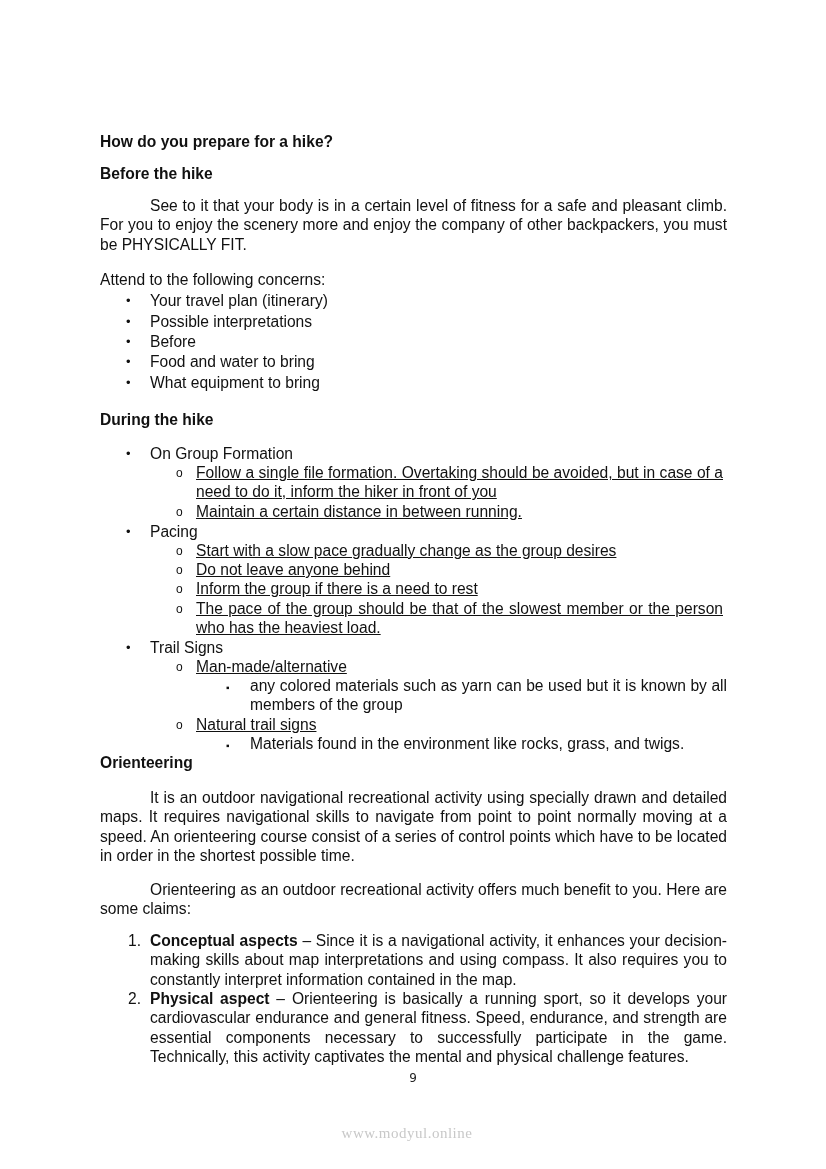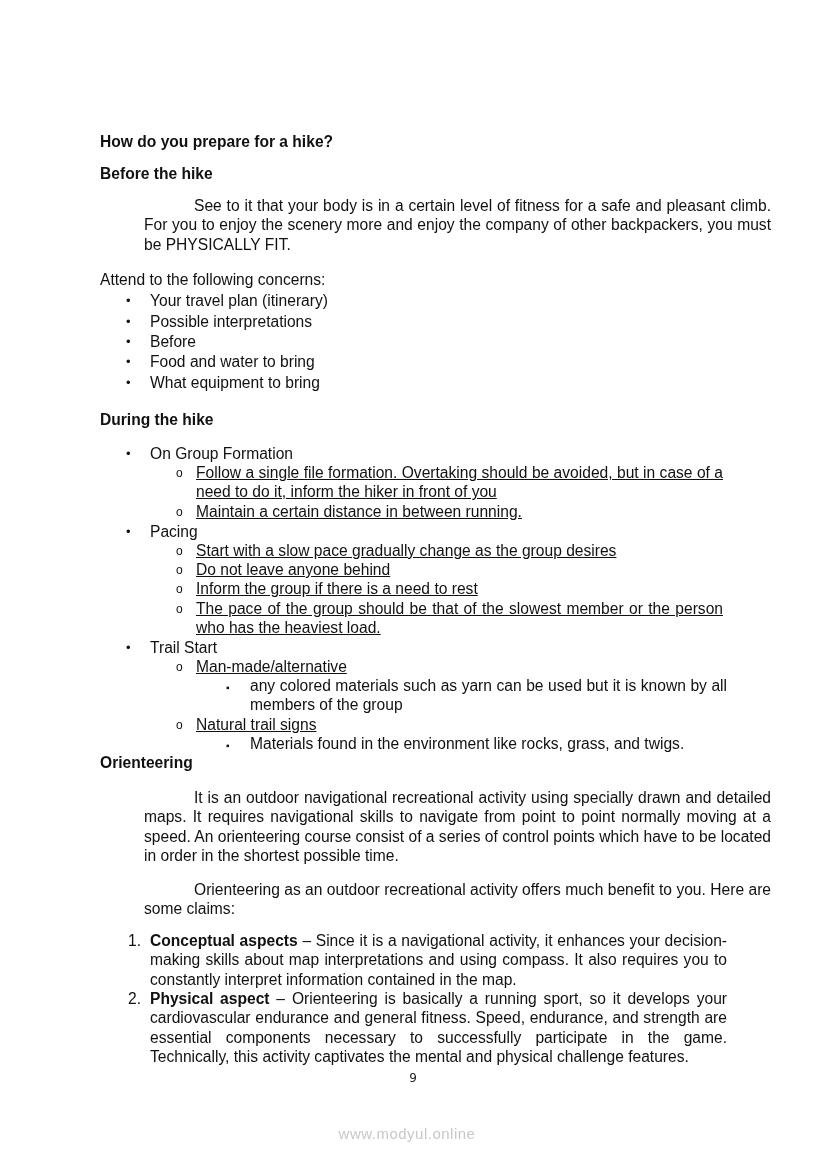--- a/index.html
+++ b/index.html
@@ -1,35 +1,35 @@
 <!DOCTYPE html>
 <html><head>
 <meta charset="utf-8">
 <style>
   html, body { margin: 0; padding: 0; background: #ffffff; }
   body { width: 826px; height: 1169px; position: relative; overflow: hidden;
          font-family: "Liberation Sans", sans-serif; color: #111; }
   .page { position: absolute; left: 100px; top: 0; width: 627px; font-size: 15.6px; line-height: 19.4px; }
   .h { position: absolute; left: 0; font-weight: bold; font-size: 15.6px; text-align: right; }
-  .p { position: absolute; left: 0; width: 627px; text-align: justify; text-align-last: left; margin-left: 44px; }
+  .p { position: absolute; left: 0; width: 627px; text-align: justify; text-align-last: left; }
   .indent { text-indent: 50px; }
   .line { position: absolute; white-space: nowrap; }
   .bullet { position: absolute; }
   .b1 { left: 26px; font-size: 13px; }
   .t1 { left: 50px; }
   .b2 { left: 76px; font-size: 12px; }
   .t2 { left: 96px; width: 527px; text-align: justify; text-align-last: left; text-decoration: underline; }
   .b3 { left: 126px; font-size: 10px; }
   .t3 { left: 150px; width: 477px; text-align: justify; text-align-last: left; }
   .num { position: absolute; left: 28px; }
   .numtext { position: absolute; left: 50px; width: 577px; text-align: justify; text-align-last: left; }
   .pagenum { position: absolute; left: 0; width: 826px; top: 1071px; text-align: center;
              font-family: "DejaVu Sans", sans-serif; font-size: 12px; color: #222; }
   .watermark { position: absolute; left: 0; width: 814px; top: 1125px; text-align: center;
-               font-family: Liberation Sans, sans-serif; font-size: 15px; color: #c8c8c8; letter-spacing: 0.5px; }
+               font-family: Liberation Serif, serif; font-size: 15px; color: #c8c8c8; letter-spacing: 0.5px; }
   b { font-weight: bold; }
 </style>
 </head>
 <body>
 
 <div class="page">
   <div class="h" style="top:132px">How do you prepare for a hike?</div>
   <div class="h" style="top:164px">Before the hike</div>
   <div class="p indent" style="top:196px">See to it that your body is in a certain level of fitness for a safe and pleasant climb. For you to enjoy the scenery more and enjoy the company of other backpackers, you must be PHYSICALLY FIT.</div>
 
@@ -62,21 +62,21 @@
     <span class="bullet b2" style="top:542px">o</span>
     <span class="line t2" style="top:541px">Start with a slow pace gradually change as the group desires</span>
     <span class="bullet b2" style="top:561px">o</span>
     <span class="line t2" style="top:560px">Do not leave anyone behind</span>
     <span class="bullet b2" style="top:580px">o</span>
     <span class="line t2" style="top:579px">Inform the group if there is a need to rest</span>
     <span class="bullet b2" style="top:600px">o</span>
     <span class="line t2" style="top:599px; white-space:normal">The pace of the group should be that of the slowest member or the person who has the heaviest load.</span>
 
     <span class="bullet b1" style="top:638px">•</span>
-    <span class="line t1" style="top:638px">Trail Start</span>
+    <span class="line t1" style="top:638px">Trail Signs</span>
     <span class="bullet b2" style="top:658px">o</span>
     <span class="line t2" style="top:657px">Man-made/alternative</span>
     <span class="bullet b3" style="top:678px">▪</span>
     <span class="line t3" style="top:676px; white-space:normal">any colored materials such as yarn can be used but it is known by all members of the group</span>
     <span class="bullet b2" style="top:716px">o</span>
     <span class="line t2" style="top:715px">Natural trail signs</span>
     <span class="bullet b3" style="top:736px">▪</span>
     <span class="line t3" style="top:734px">Materials found in the environment like rocks, grass, and twigs.</span>
   </div>
 

